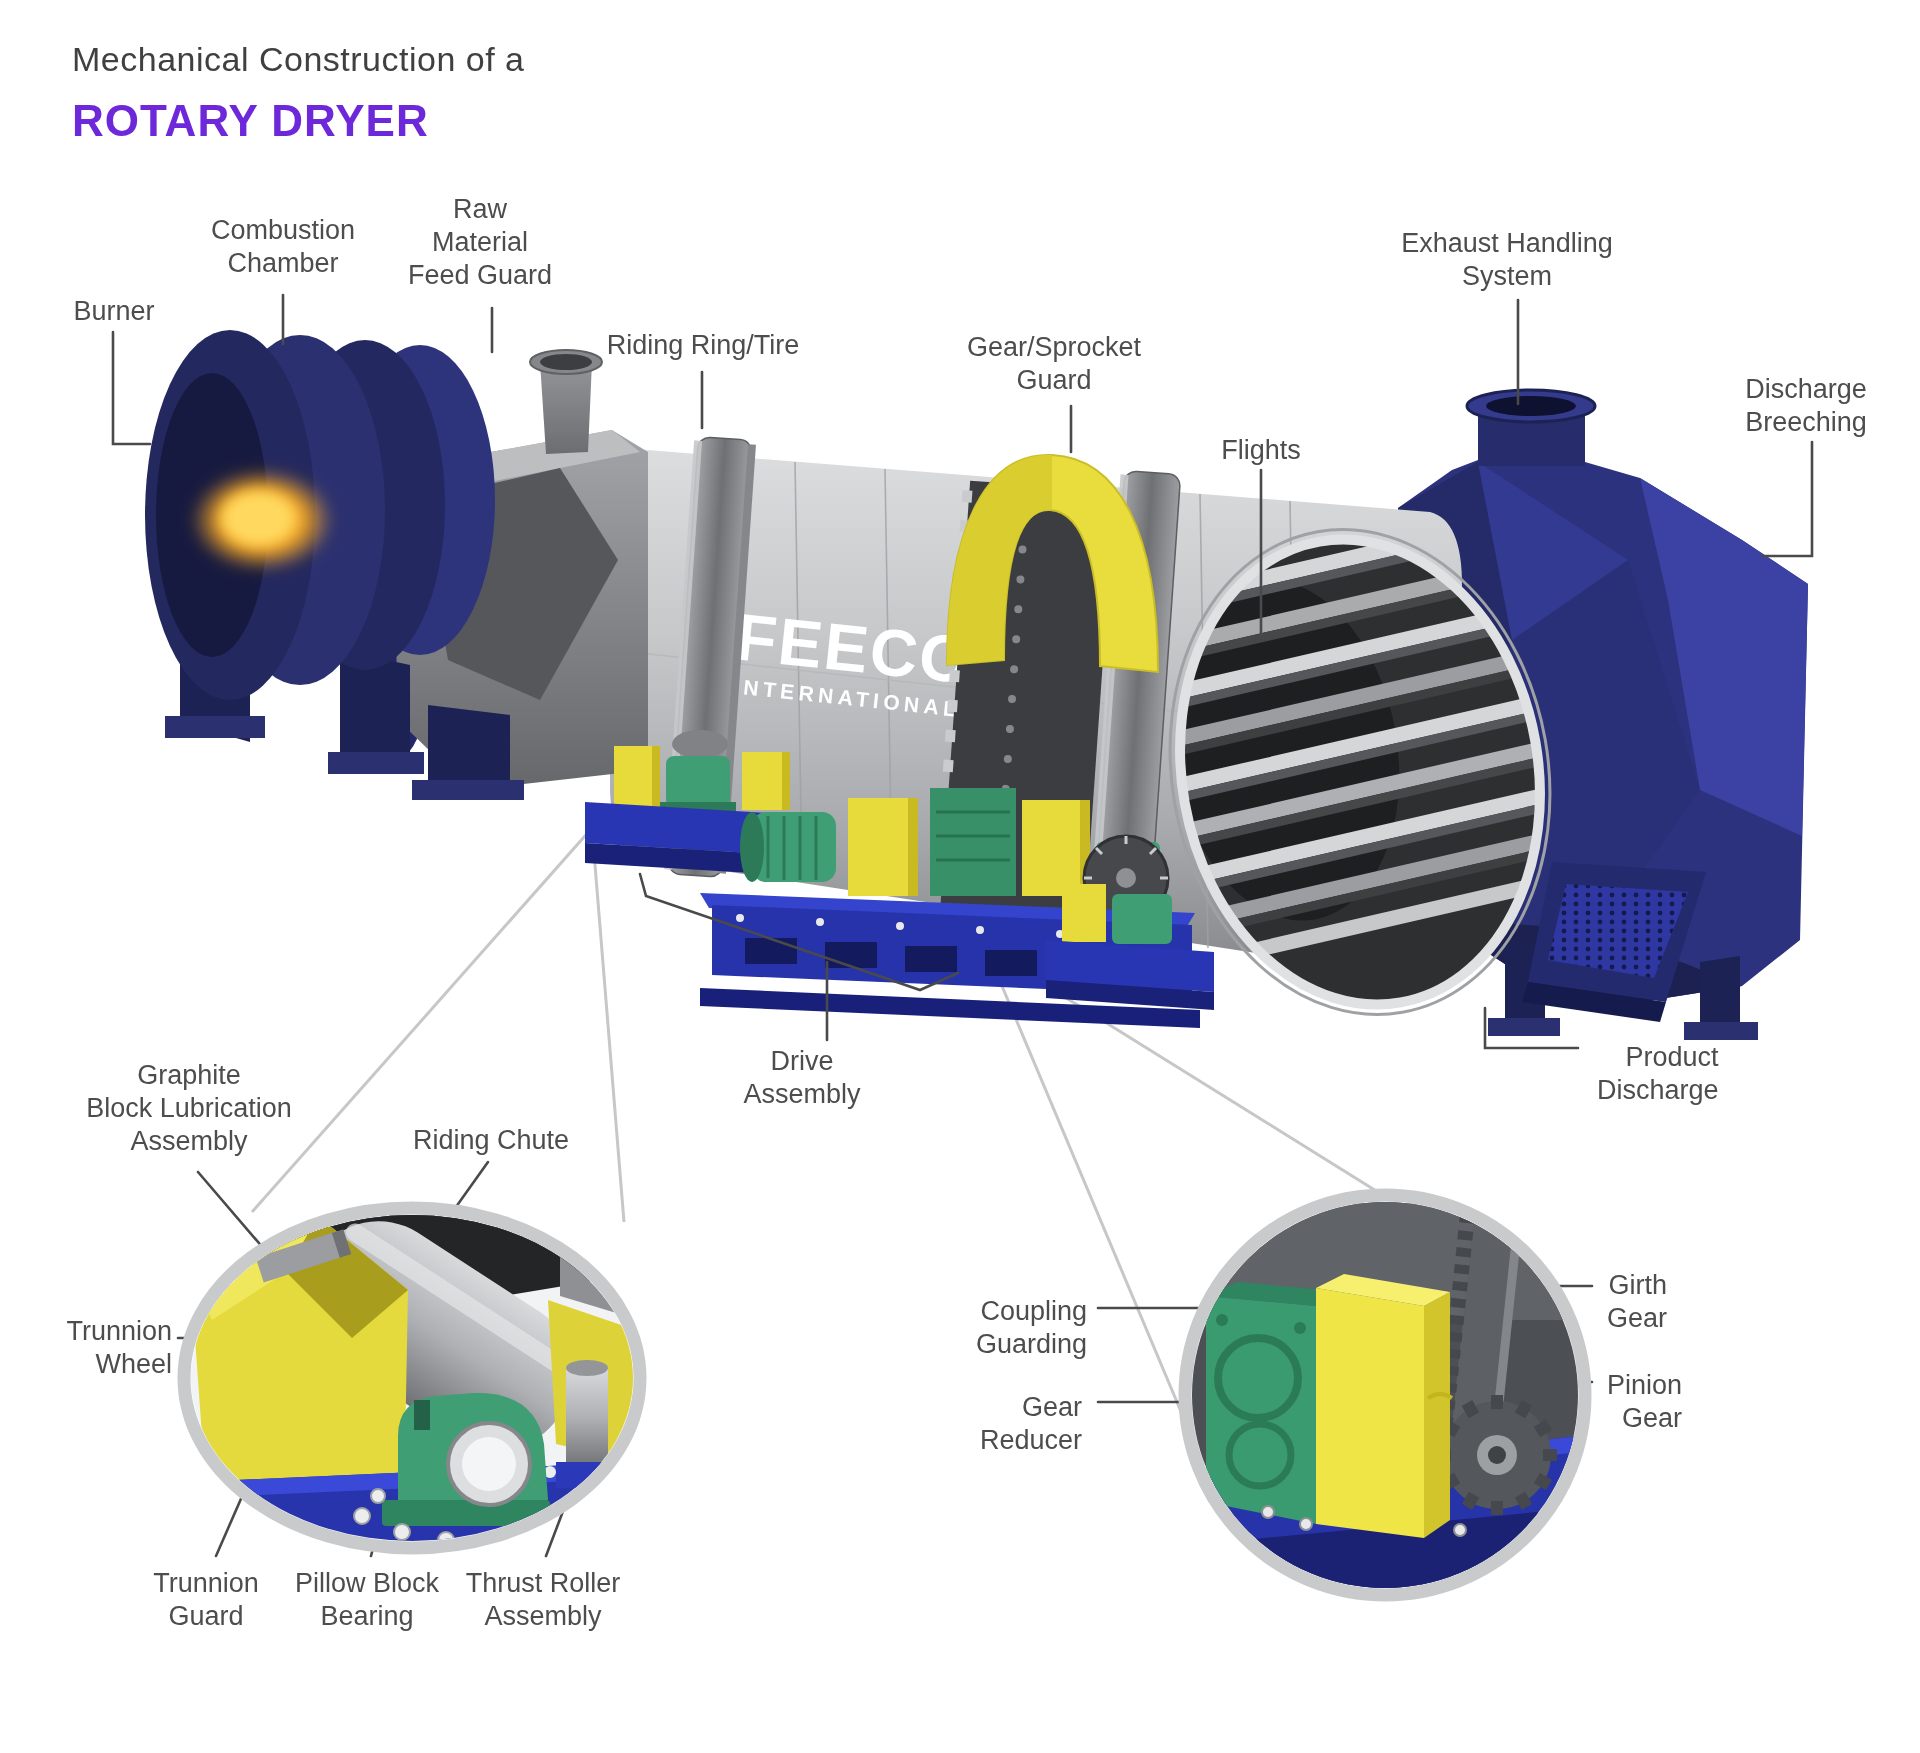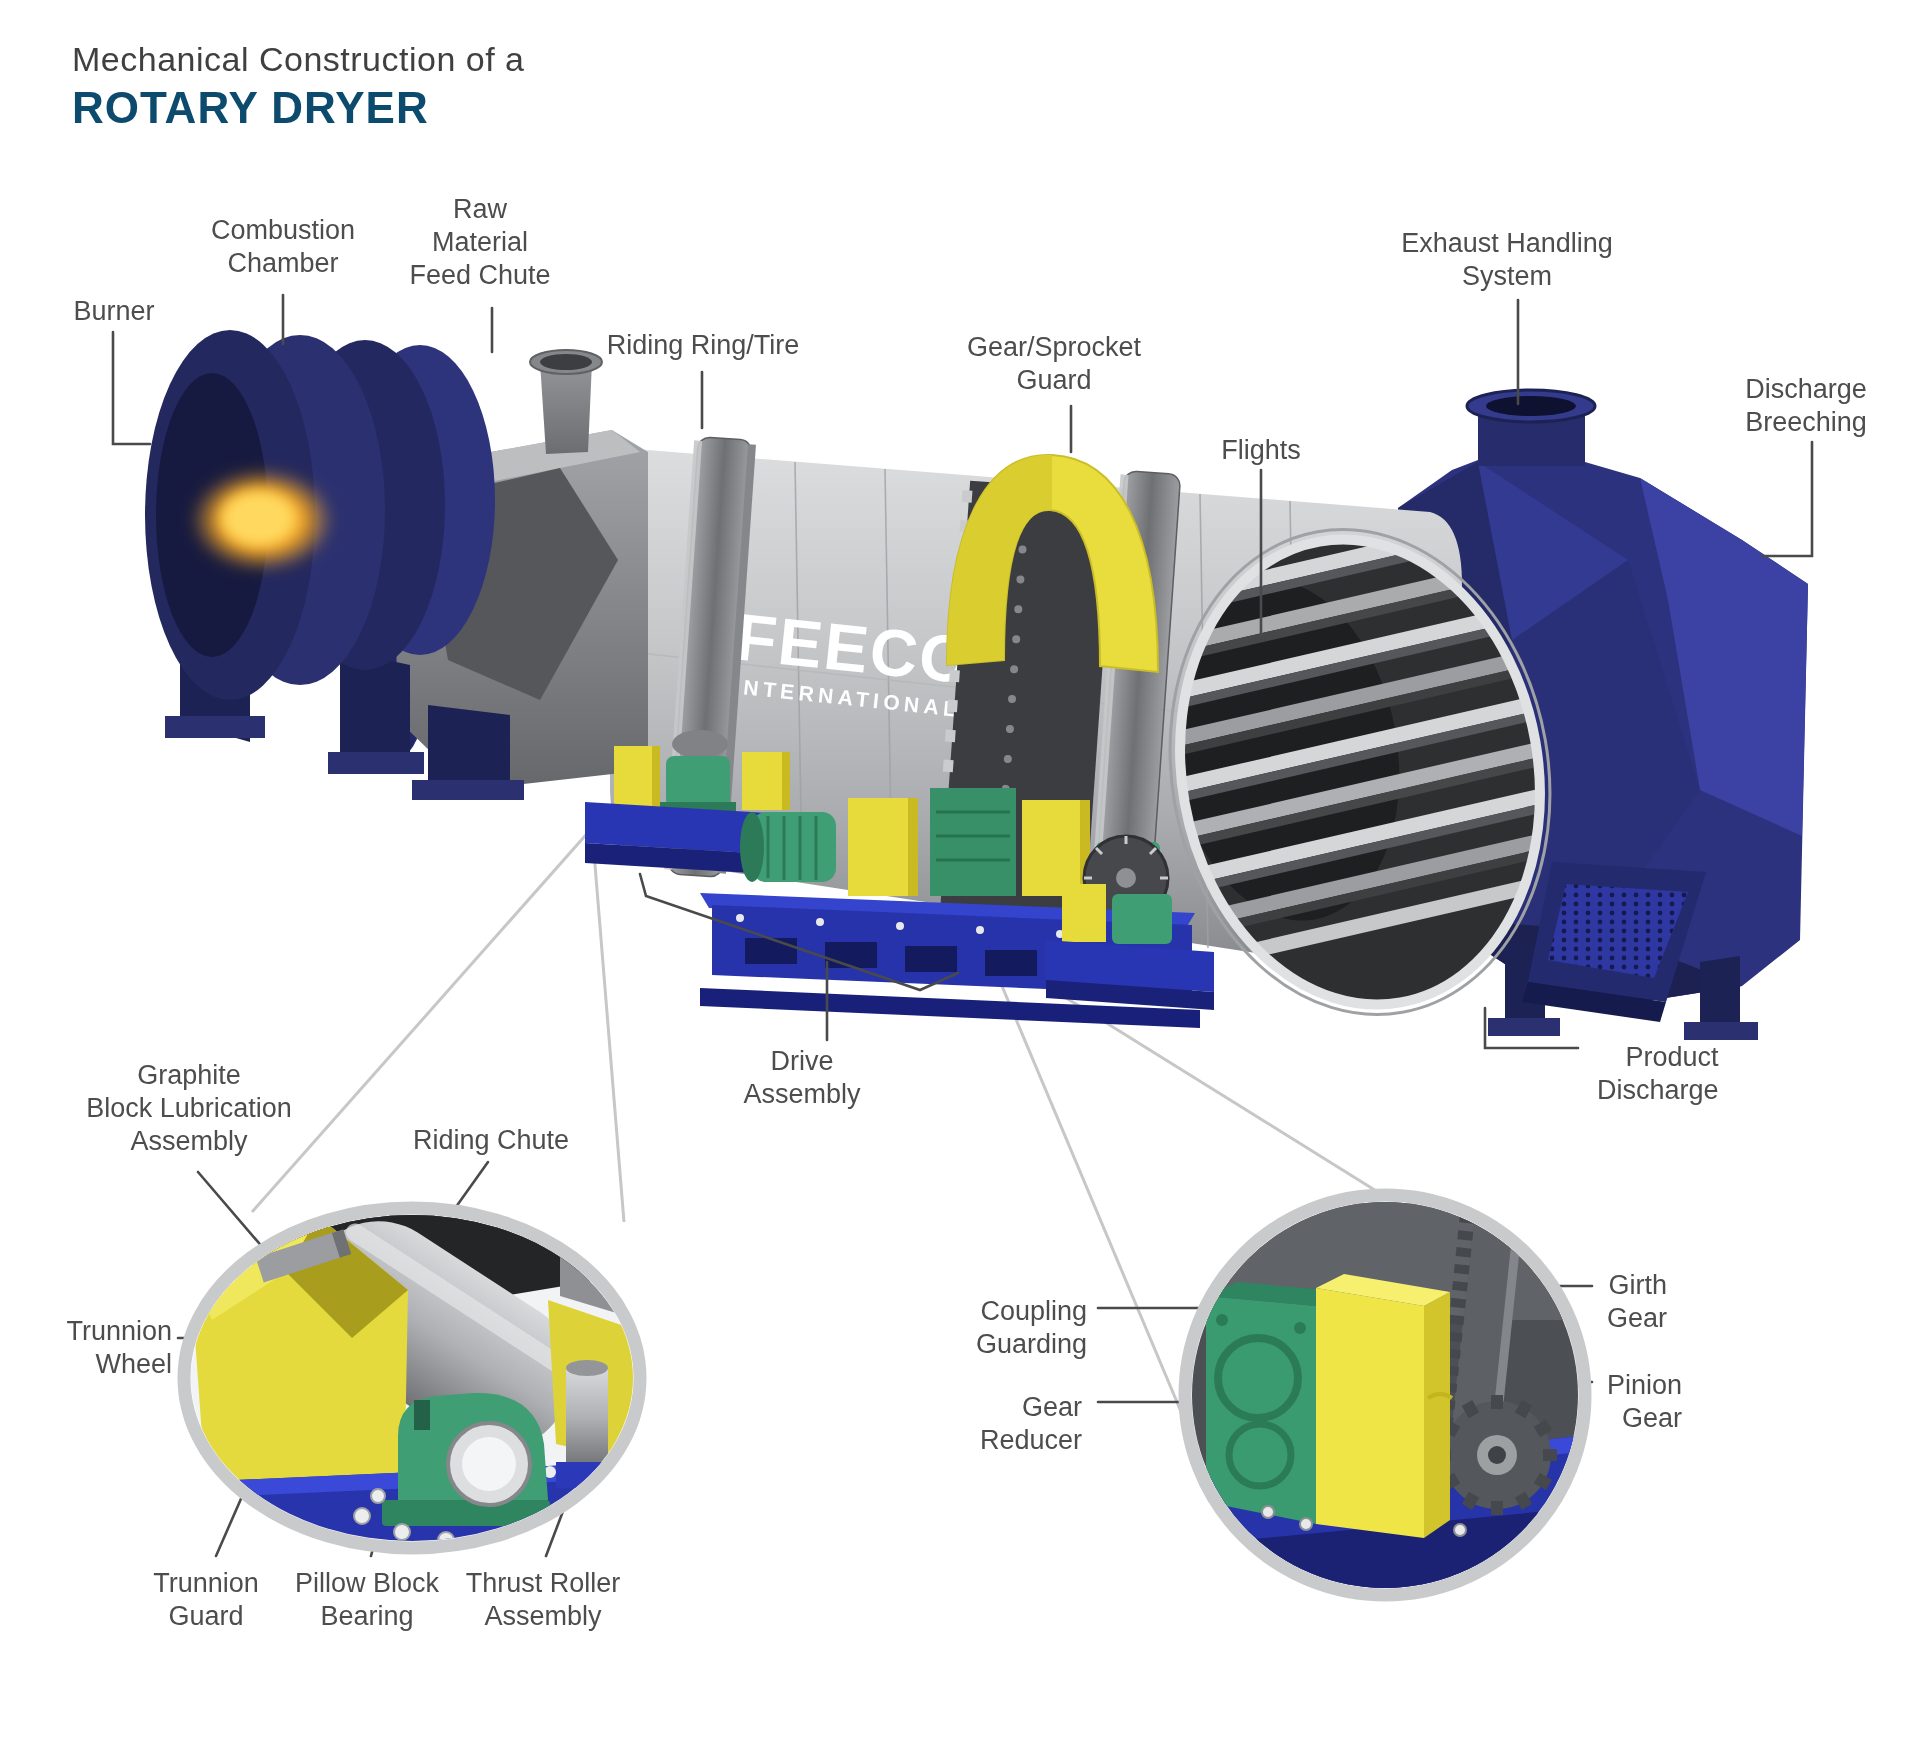--- a/index.html
+++ b/index.html
@@ -1,21 +1,21 @@
 <!DOCTYPE html>
 <html><head>
 <meta charset="utf-8">
 <style>
   html,body{margin:0;padding:0;background:#ffffff;}
   .canvas{position:relative;width:1920px;height:1753px;background:#ffffff;overflow:hidden;
           font-family:"Liberation Sans", sans-serif;}
   .art{position:absolute;left:0;top:0;}
   .title{position:absolute;left:72px;top:40px;}
   .title .t1{font-size:34px;color:#404040;letter-spacing:.5px;}
-  .title .t2{font-size:44px;font-weight:bold;color:#0c4a6e;letter-spacing:1px;margin-top:4px;}
+  .title .t2{font-size:44px;font-weight:bold;color:#6d28d9;letter-spacing:1px;margin-top:17px;}
   .lbl{position:absolute;font-size:27px;line-height:1.22;color:#4d4d4d;white-space:pre-line;
        text-align:center;transform:translate(-50%,-50%);}
   .lbl-left{text-align:right;transform:translate(0,-50%);}
   .lbl-right{text-align:right;transform:translate(-100%,-50%);}
 </style>
 </head>
 <body>
 
 <div class="canvas">
 
@@ -441,21 +441,21 @@
   <div class="title">
     <div class="t1">Mechanical Construction of a</div>
     <div class="t2">ROTARY DRYER</div>
   </div>
 
   <div class="lbl" style="left:114px;top:311px">Burner</div>
   <div class="lbl" style="left:283px;top:247px">Combustion
 Chamber</div>
   <div class="lbl" style="left:480px;top:242px">Raw
 Material
-Feed Chute</div>
+Feed Guard</div>
   <div class="lbl" style="left:703px;top:345px">Riding Ring/Tire</div>
   <div class="lbl" style="left:1054px;top:364px">Gear/Sprocket
 Guard</div>
   <div class="lbl" style="left:1261px;top:450px">Flights</div>
   <div class="lbl" style="left:1507px;top:260px">Exhaust Handling
 System</div>
   <div class="lbl" style="left:1806px;top:406px">Discharge
 Breeching</div>
   <div class="lbl" style="left:802px;top:1078px">Drive
 Assembly</div>

